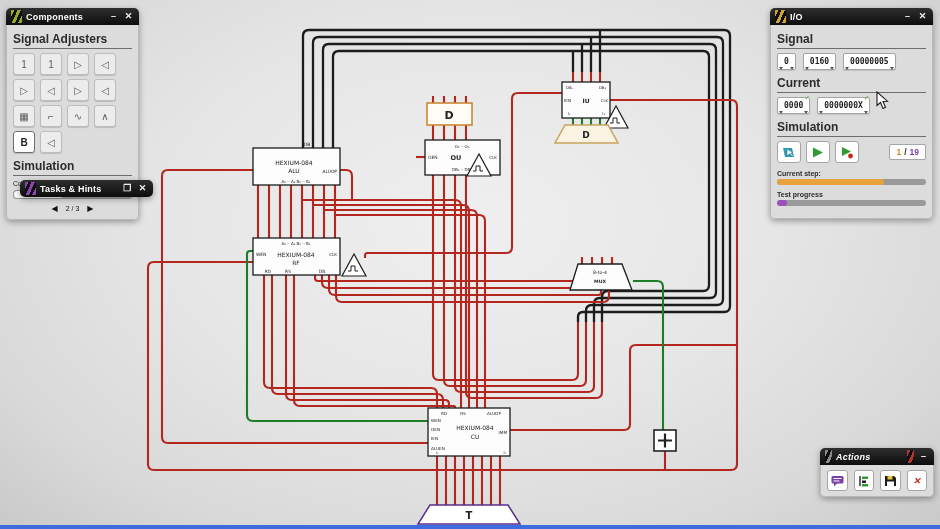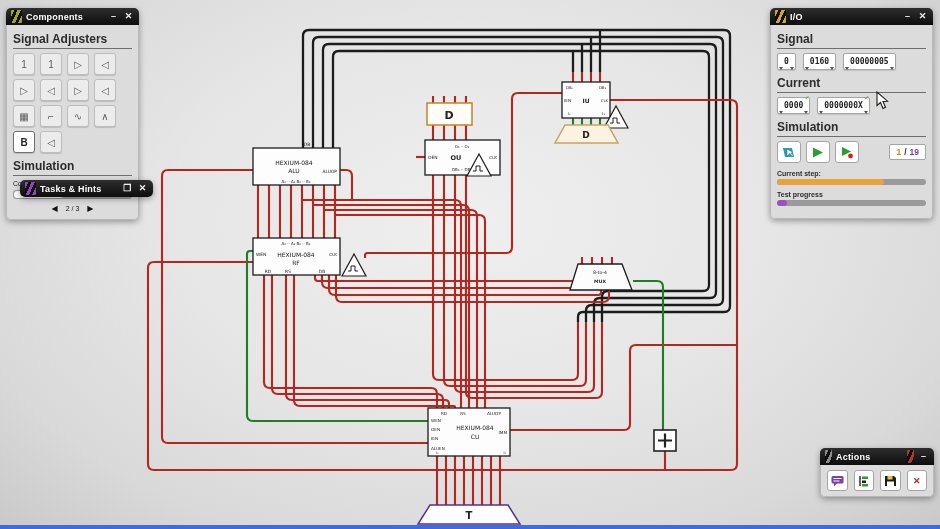--- a/index.html
+++ b/index.html
@@ -59,21 +59,21 @@
   .sim-btn{width:22px;height:20px;background:#fff;border:1px solid #a5a5a5;border-radius:3px;
     display:flex;align-items:center;justify-content:center;cursor:pointer;}
   .counter-chip{margin-left:auto;background:#fff;border:1px solid #a5a5a5;border-radius:2px;
     padding:2px 6px;font-size:8.5px;font-weight:bold;display:flex;gap:3px;}
   .counter-cur{color:#cf8a1d;} .counter-sep{color:#333;} .counter-tot{color:#7a3f9d;}
   .mini-label{font-size:7px;font-weight:bold;color:#2c2c2c;margin:2px 0 2px;}
   .bar{height:6px;background:#9a9a9a;border-radius:3px;overflow:hidden;margin-bottom:6px;}
   .bar-fill-orange{height:100%;background:#e8a33d;border-radius:3px;}
   .bar-fill-purple{height:100%;background:#9b4fc0;border-radius:3px;}
   
-  #actions-panel{left:820px;top:448px;width:114px;}
+  #actions-panel{left:820px;top:448px;width:114px;font-style:italic;}
   #actions-panel .panel-body{display:flex;gap:6px;padding:5px 6px;}
   .act-btn{width:20px;height:19px;background:#fff;border:1px solid #a5a5a5;border-radius:3px;
     display:flex;align-items:center;justify-content:center;cursor:pointer;font-size:10px;}
   
   #cursor{position:absolute;left:876px;top:91px;z-index:9;}
   #bottom-bar{position:absolute;left:0;bottom:0;width:100%;height:4px;background:#3d6be0;z-index:8;}
 </style>
 </head>
 <body>
 

